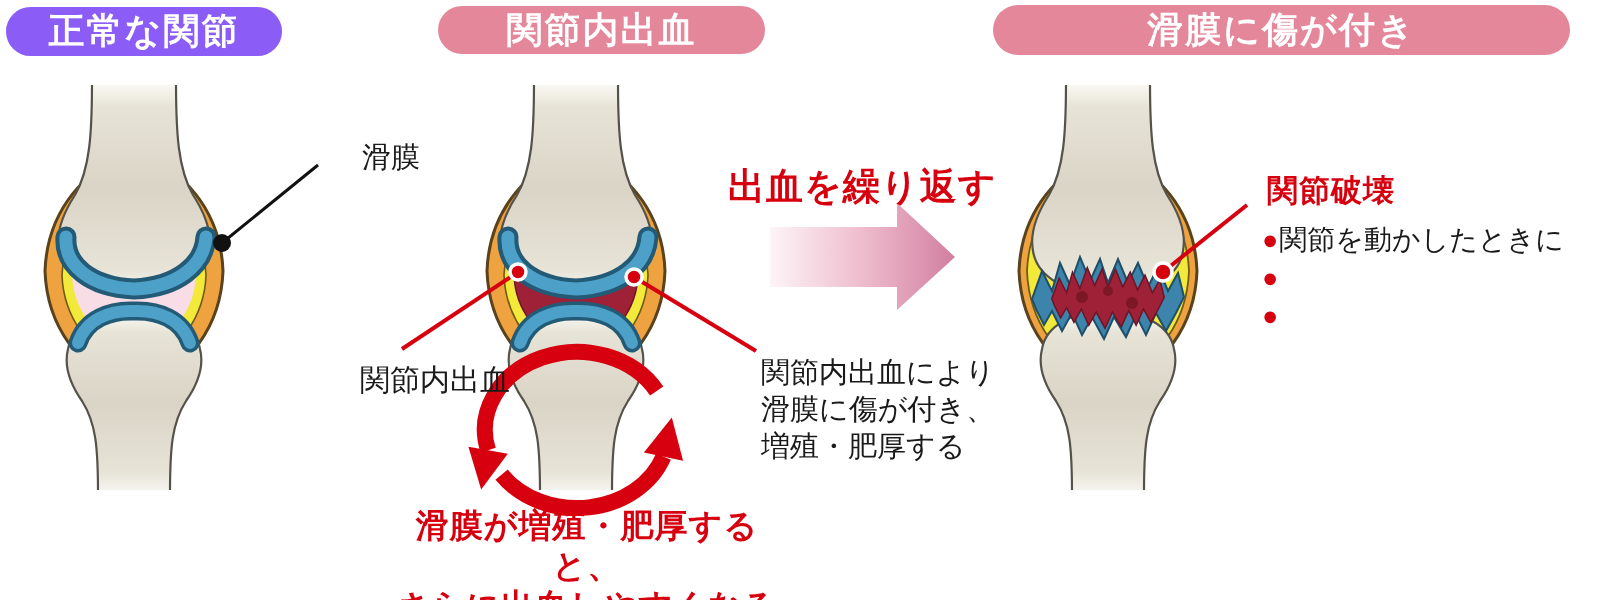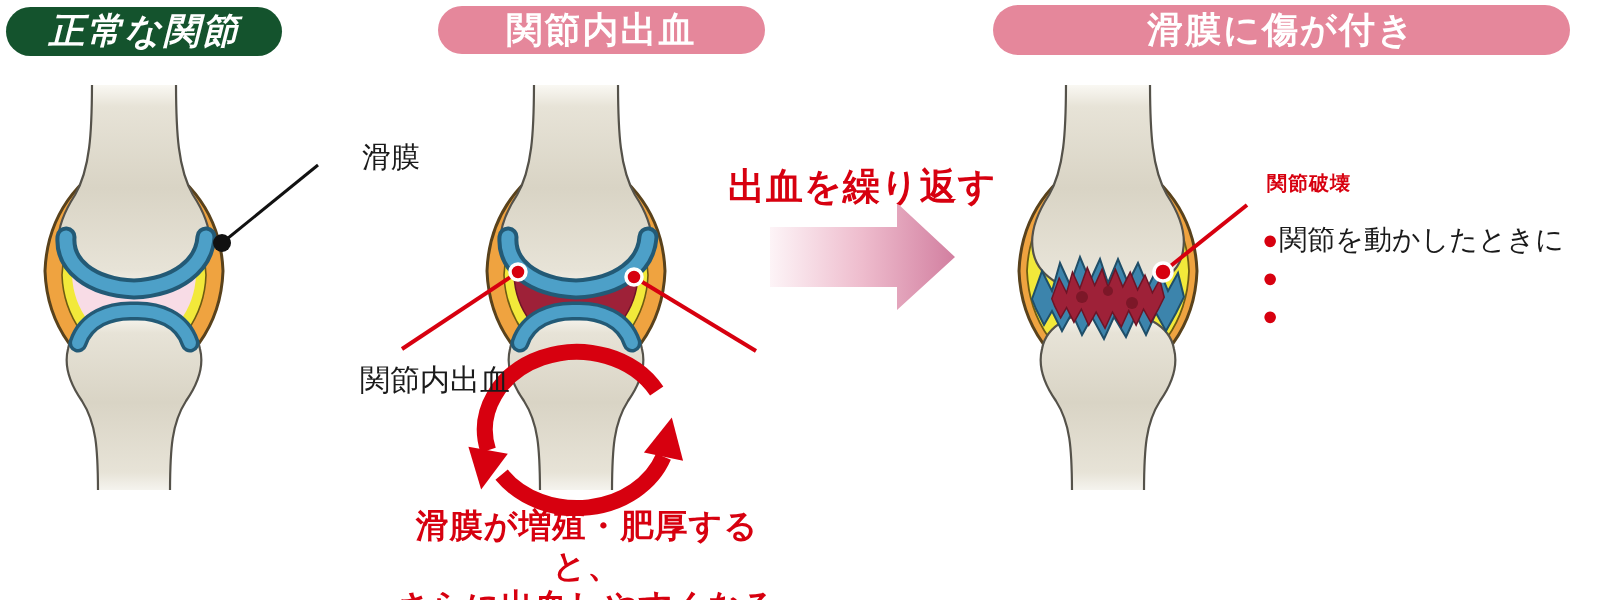--- a/index.html
+++ b/index.html
@@ -4,33 +4,33 @@
 <style>
   html,body{margin:0;padding:0;background:#ffffff;}
   .canvas{
     position:relative;width:1600px;height:600px;background:#ffffff;overflow:hidden;
     font-family:"Liberation Sans","DejaVu Sans",sans-serif;
   }
   .pill{
     position:absolute;display:flex;align-items:center;justify-content:center;
     color:#ffffff;font-weight:bold;font-size:36px;letter-spacing:2px;border-radius:26px;
   }
-  .pill-blue{background:#14532d;font-style:italic;}
+  .pill-blue{background:#8b5cf6;}
   .pill-pink{background:#e5879b;}
   .joint-svg{position:absolute;}
   .overlay{position:absolute;left:0;top:0;pointer-events:none;}
   .lbl{position:absolute;white-space:pre-line;}
   .lbl-black{color:#1a1a1a;margin-left:40px;}
   .lbl-red{color:#d7000f;font-weight:bold;}
   .synovium-lbl{left:322px;top:138px;font-size:29px;}
   .bleed-lbl{left:320px;top:360px;font-size:30px;}
   .repeat-lbl{left:728px;top:134px;font-size:37px;letter-spacing:1px;margin-top:28px;}
   .desc-lbl{left:721px;top:354px;font-size:29px;line-height:37px;}
   .cycle-lbl{left:385px;top:506px;width:404px;text-align:center;font-size:33px;line-height:40px;letter-spacing:1px;}
-  .destroy-lbl{left:1267px;top:170px;font-size:20px;letter-spacing:1px;}
+  .destroy-lbl{left:1267px;top:170px;font-size:31px;letter-spacing:1px;}
   .symptoms{position:absolute;left:1262px;top:221px;width:330px;}
   .symptom{display:flex;align-items:flex-start;font-size:28px;line-height:38px;color:#1a1a1a;}
   .symptom .dot{color:#d7000f;font-size:27px;line-height:38px;margin-right:1px;flex:0 0 auto;}
   .symptom .txt{white-space:pre-line;}
 </style>
 </head>
 <body>
 
 <div class="canvas">
 
@@ -134,20 +134,23 @@
       <polygon points="0,-20 40,0 0,20" transform="translate(663.5,456.7) rotate(-78)" fill="#d7000f"></polygon>
     </g>
   </svg>
 
   <div class="lbl lbl-black synovium-lbl">滑膜</div>
 
   <div class="lbl lbl-black bleed-lbl">関節内出血</div>
 
   <div class="lbl lbl-red repeat-lbl">出血を繰り返す</div>
 
+  <div class="lbl lbl-black desc-lbl">関節内出血により
+滑膜に傷が付き、
+増殖・肥厚する</div>
 
   <div class="lbl lbl-red cycle-lbl">滑膜が増殖・肥厚すると、
 さらに出血しやすくなる</div>
 
   <div class="lbl lbl-red destroy-lbl">関節破壊</div>
 
   <div class="symptoms">
     <div class="symptom">
       <span class="dot">●</span>
       <span class="txt">関節を動かしたときに</span>

